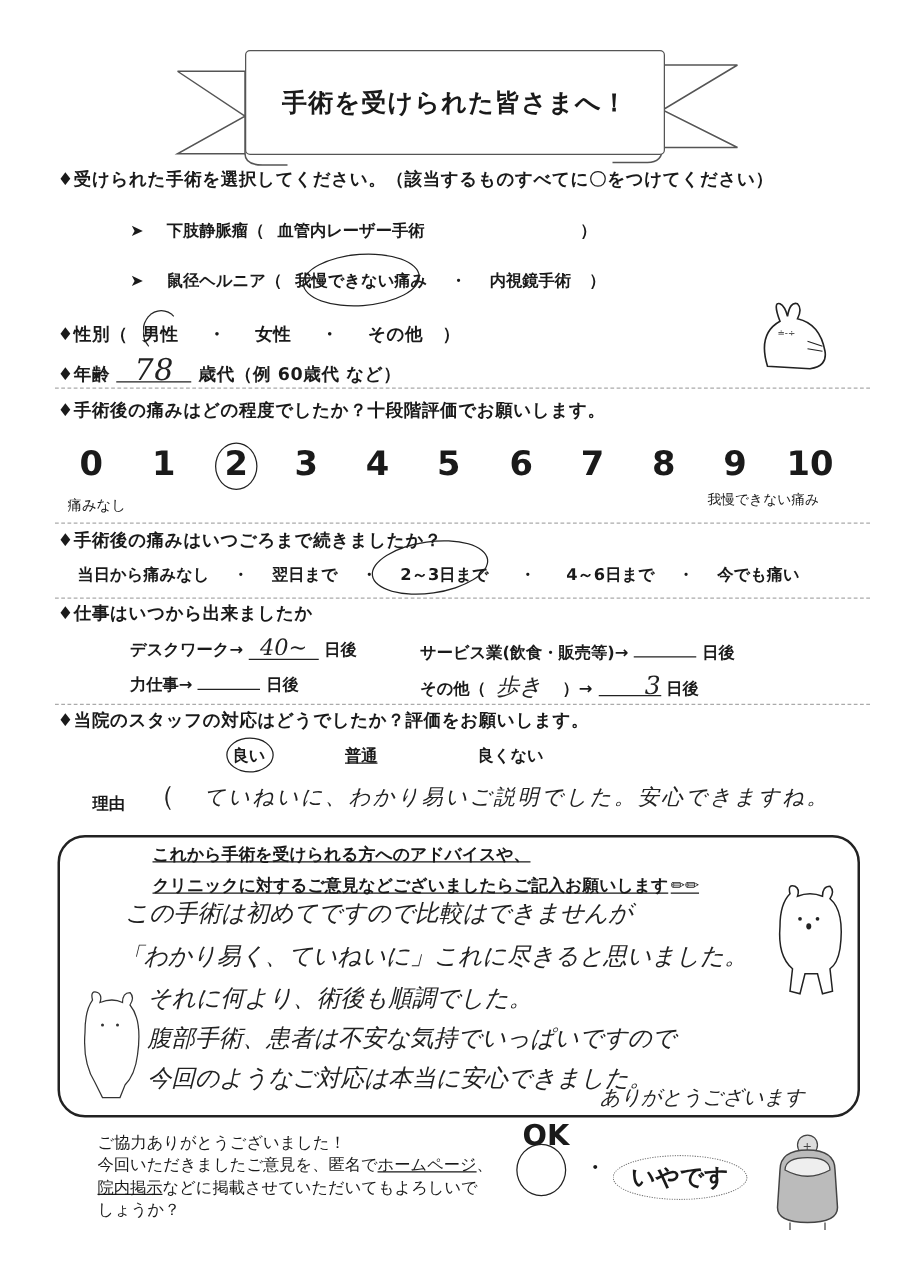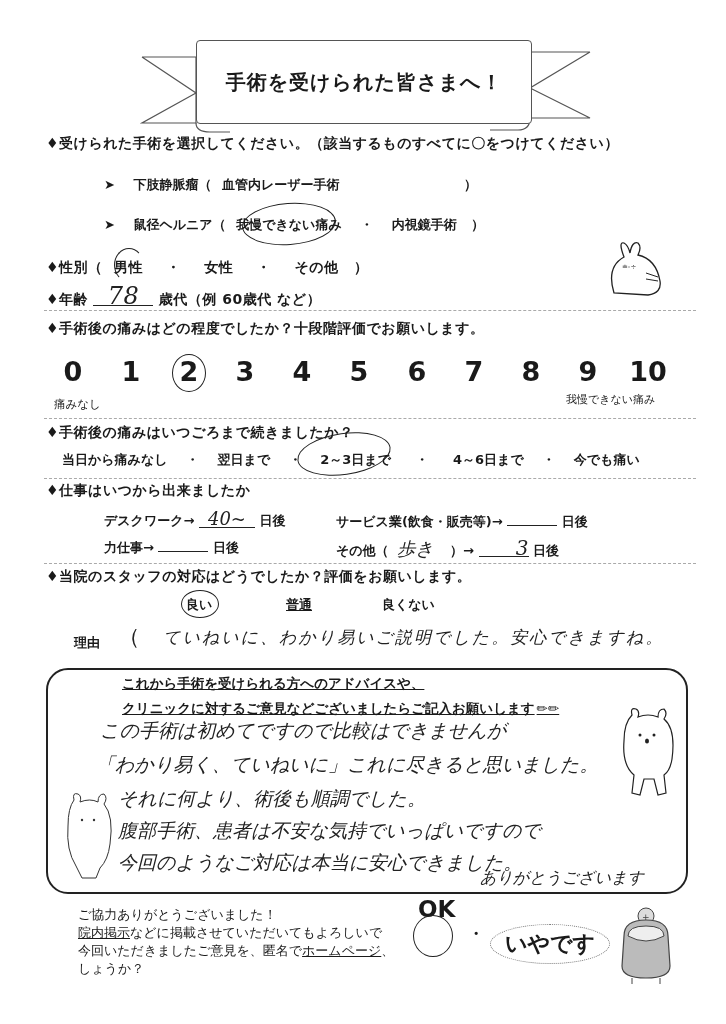--- a/index.html
+++ b/index.html
@@ -139,21 +139,21 @@
   <span class="hand" style="font-size:18px;font-weight:normal;margin:0 12px 0 4px;">歩き</span>
   <span>）→</span>
   <span class="blank hand" style="width:50px;font-size:20px;font-weight:normal;line-height:16px;text-align:right;">3</span>
   <span>日後</span>
 </div>
 
 <div class="dash" style="top:563px;"></div>
 
 <div class="abs q" style="left:46px;top:568px;">♦当院のスタッフの対応はどうでしたか？評価をお願いします。</div>
 <div class="abs opt" style="left:186px;top:596px;">良い</div>
-<div class="abs opt" style="left:286px;top:596px;text-decoration:underline;">普通</div>
+<div class="abs opt" style="left:276px;top:596px;text-decoration:underline;">普通</div>
 <div class="abs opt" style="left:382px;top:596px;">良くない</div>
 <div class="circle" style="left:181px;top:590px;width:36px;height:26px;"></div>
 
 <div class="abs opt" style="left:74px;top:634px;">理由</div>
 <div class="abs hand" style="left:118px;top:622px;font-size:22px;font-style:normal;">（</div>
 <div class="abs hand" style="left:150px;top:626px;font-size:17px;letter-spacing:2px;margin-left:13px;">ていねいに、わかり易いご説明でした。安心できますね。</div>
 
 <div class="abs advice-box"></div>
 <div class="abs advice-head" style="left:122px;top:675px;">これから手術を受けられる方へのアドバイスや、</div>
 <div class="abs advice-head" style="left:122px;top:700px;">
@@ -175,29 +175,29 @@
 </svg>
 
 <svg class="abs" style="left:62px;top:790px;" width="56" height="90" viewBox="0 0 56 90">
   <path d="M12,10 Q10,2 16,4 Q20,6 18,12 Q28,8 36,12 Q36,4 42,4 Q46,8 42,14 Q52,26 48,54 Q46,70 38,78 L34,88 L20,88 L14,76 Q4,60 6,36 Q6,18 12,10 Z" fill="#fff" stroke="#333" stroke-width="1"></path>
   <circle cx="20" cy="30" r="1.2" fill="#333"></circle>
     <circle cx="32" cy="30" r="1.2" fill="#333"></circle>
 </svg>
 
 <div class="abs closing" style="left:78px;top:906px;width:340px;">
   <div>ご協力ありがとうございました！</div>
+  <div><span>今回いただきましたご意見を、匿名で</span><span class="u">ホームページ</span><span>、</span></div>
   <div><span class="u">院内掲示</span><span>などに掲載させていただいてもよろしいで</span></div>
-  <div><span>今回いただきましたご意見を、匿名で</span><span class="u">ホームページ</span><span>、</span></div>
   <div>しょうか？</div>
 </div>
 
 <div class="abs" style="left:418px;top:896px;font-size:23px;font-weight:bold;">OK</div>
 <div class="circle" style="left:413px;top:915px;width:38px;height:40px;"></div>
 <div class="abs" style="left:468px;top:924px;font-size:16px;font-weight:bold;">・</div>
-<div class="abs" style="left:490px;top:924px;font-size:22px;font-weight:bold;border:1px dotted #777;border-radius:50%;padding:4px 14px;">いやです</div>
+<div class="abs" style="left:490px;top:924px;font-size:19px;font-weight:bold;border:1px dotted #777;border-radius:50%;padding:4px 14px;">いやです</div>
 
 <svg class="abs" style="left:612px;top:906px;" width="72" height="80" viewBox="0 0 72 80">
   <ellipse cx="34" cy="10" rx="8" ry="8" fill="#ddd" stroke="#444"></ellipse>
   <text x="30" y="14" font-size="9" fill="#444">+</text>
   <path d="M12,30 Q12,14 34,14 Q56,14 56,30 L58,60 Q58,72 34,72 Q10,72 10,60 Z" fill="#bbb" stroke="#444" stroke-width="1.2"></path>
   <path d="M16,30 Q34,40 52,30 Q52,20 34,20 Q16,20 16,30 Z" fill="#eee" stroke="#444"></path>
   <line x1="20" y1="72" x2="20" y2="78" stroke="#444"></line>
     <line x1="48" y1="72" x2="48" y2="78" stroke="#444"></line>
 </svg>
 

